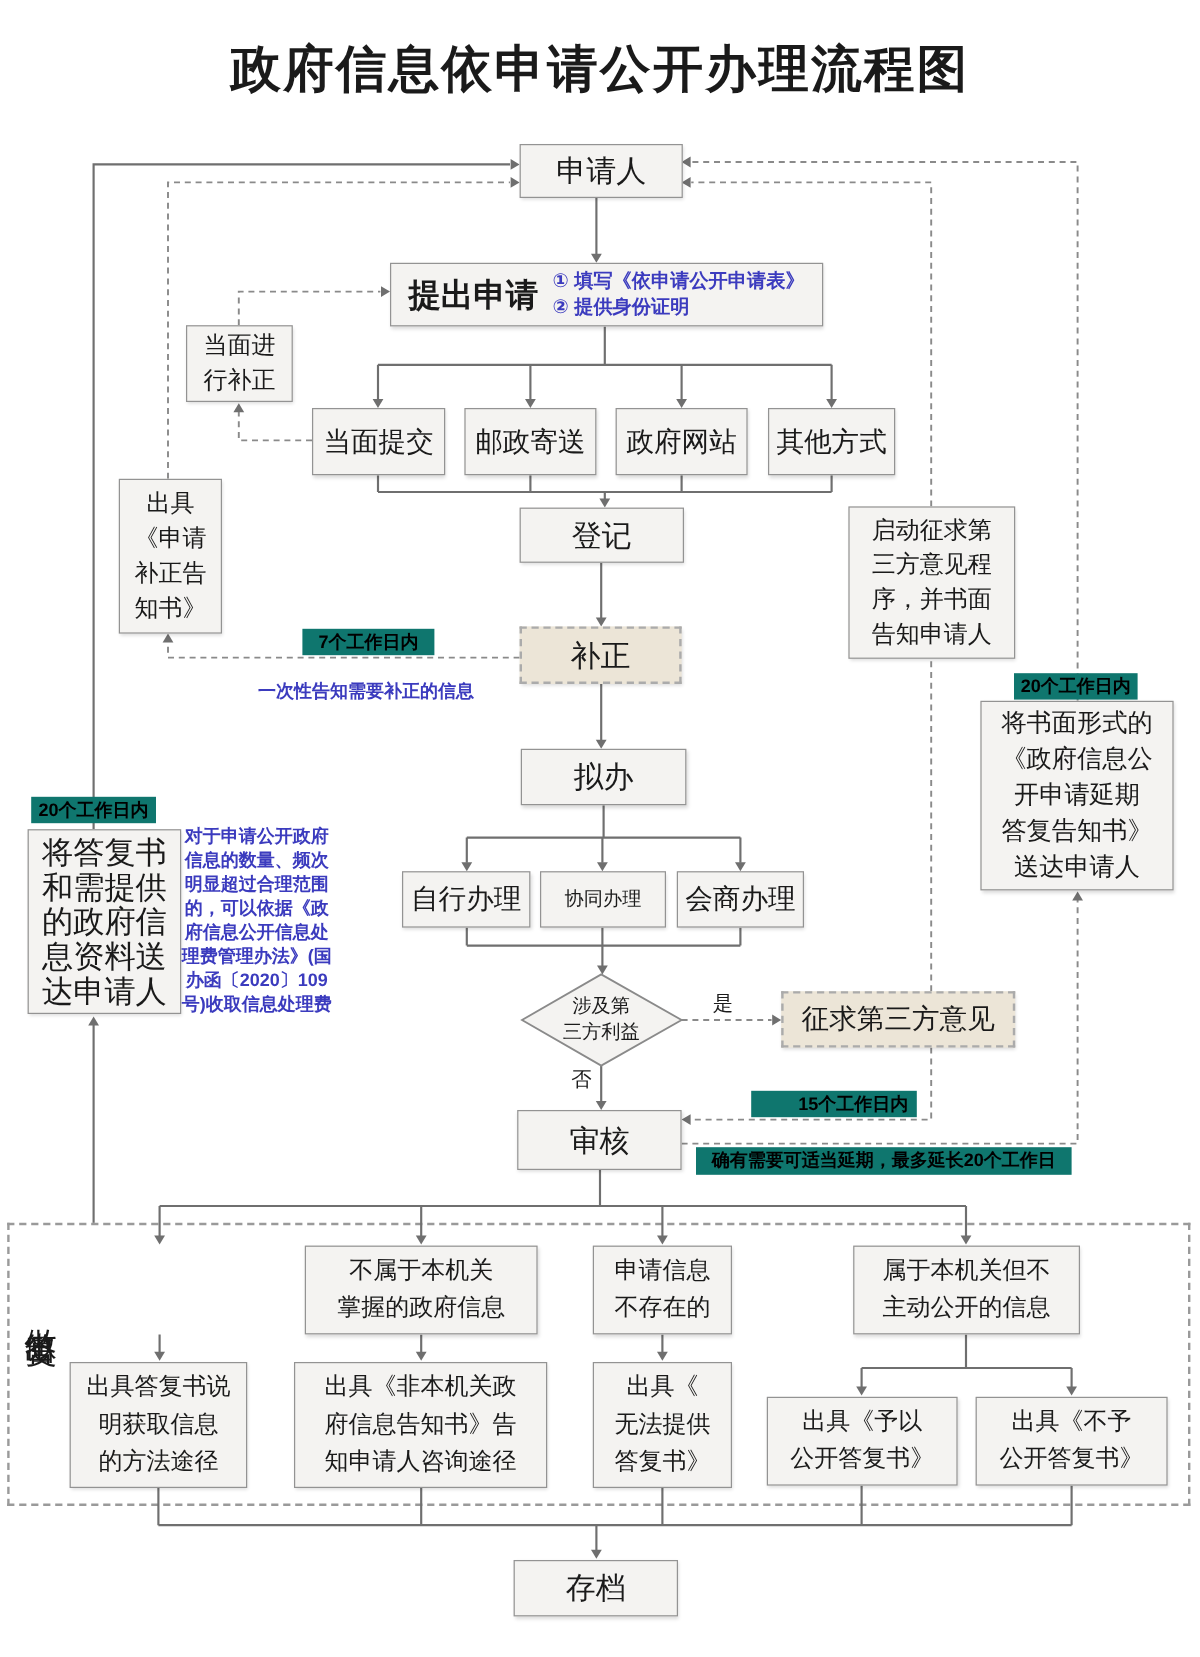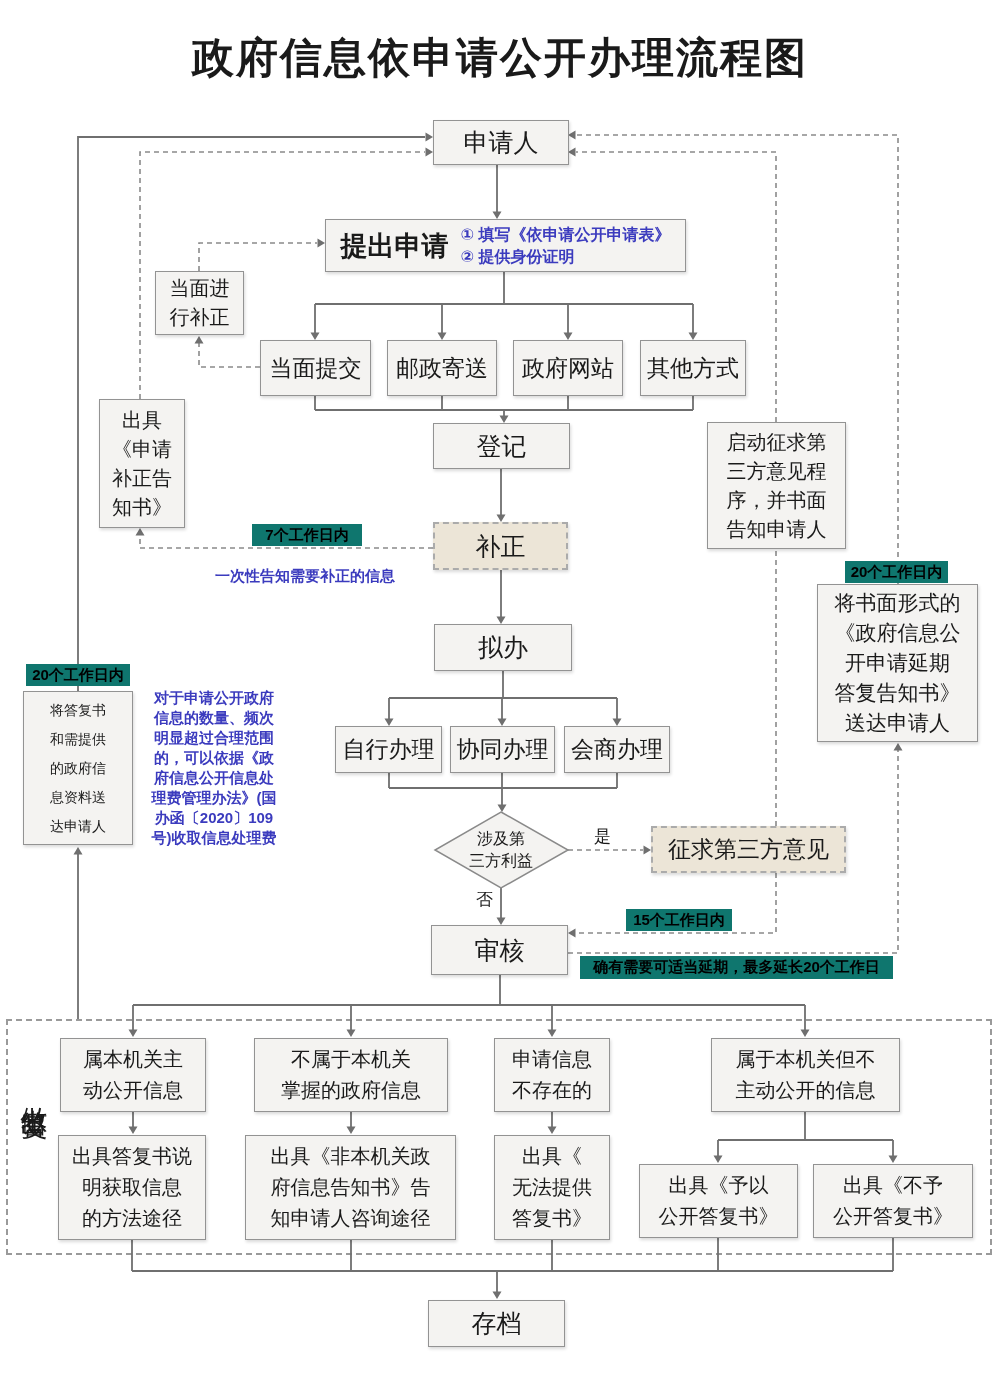--- a/index.html
+++ b/index.html
@@ -136,26 +136,26 @@
 
   <div class="box" style="left:817px;top:584px;width:161px;height:158px;font-size:21px;line-height:30px;">将书面形式的
 《政府信息公
 开申请延期
 答复告知书》
 送达申请人</div>
 
   <div class="box" style="left:434px;top:624px;width:138px;height:47px;font-size:25px;">拟办</div>
 
   <div class="box" style="left:335px;top:726px;width:107px;height:47px;font-size:23px;">自行办理</div>
-  <div class="box" style="left:450px;top:726px;width:105px;height:47px;font-size:23px;">协同办理</div>
+  <div class="box" style="left:450px;top:726px;width:105px;height:47px;font-size:16px;">协同办理</div>
   <div class="box" style="left:564px;top:726px;width:106px;height:47px;font-size:23px;">会商办理</div>
 
   <div class="yellow" style="left:26px;top:664px;width:104px;height:22px;font-size:15px;">20个工作日内</div>
 
-  <div class="box" style="left:23px;top:691px;width:110px;height:154px;font-size:14px;line-height:29px;font-family:Liberation Serif, serif;">将答复书
+  <div class="box" style="left:23px;top:691px;width:128px;height:154px;font-size:26px;line-height:29px;font-family:Liberation Serif, serif;">将答复书
 和需提供
 的政府信
 息资料送
 达申请人</div>
 
   <div class="plain blue" style="left:138px;top:688px;width:152px;font-size:15px;line-height:20px;text-align:center;">对于申请公开政府
 信息的数量、频次
 明显超过合理范围
 的，可以依据《政
 府信息公开信息处
@@ -166,31 +166,29 @@
   <div class="yellow" style="left:252px;top:524px;width:110px;height:22px;font-size:15px;">7个工作日内</div>
   <div class="plain blue" style="left:200px;top:551px;width:210px;font-size:15px;text-align:center;margin-top:16px;">一次性告知需要补正的信息</div>
 
   <div class="plain" style="left:436px;top:821px;width:130px;height:58px;font-size:16px;line-height:22px;display:flex;align-items:center;justify-content:center;text-align:center;">涉及第
 三方利益</div>
   <div class="plain" style="left:594px;top:825px;font-size:17px;">是</div>
   <div class="plain" style="left:476px;top:888px;font-size:17px;">否</div>
 
   <div class="box beige" style="left:651px;top:826px;width:195px;height:47px;font-size:23px;">征求第三方意见</div>
 
-  <div class="yellow" style="left:626px;top:909px;width:106px;height:22px;font-size:15px;">15个工作日内</div>
+  <div class="yellow" style="left:626px;top:909px;width:106px;height:22px;font-size:15px;padding-left:32px;">15个工作日内</div>
 
   <div class="box" style="left:431px;top:925px;width:137px;height:50px;font-size:25px;">审核</div>
 
   <div class="yellow" style="left:580px;top:956px;width:313px;height:23px;font-size:15px;">确有需要可适当延期，最多延长20个工作日</div>
 
   <div class="container-dashed" style="left:6px;top:1019px;width:986px;height:236px;"></div>
   <div class="plain vtext" style="left:16px;top:1086px;height:160px;font-size:27px;">做出答复</div>
 
-  <div class="box" style="left:60px;top:1038px;width:146px;height:74px;font-size:20px;line-height:31px;">属本机关主
-动公开信息</div>
   <div class="box" style="left:254px;top:1038px;width:194px;height:74px;font-size:20px;line-height:31px;">不属于本机关
 掌握的政府信息</div>
   <div class="box" style="left:494px;top:1038px;width:116px;height:74px;font-size:20px;line-height:31px;">申请信息
 不存在的</div>
   <div class="box" style="left:711px;top:1038px;width:189px;height:74px;font-size:20px;line-height:31px;">属于本机关但不
 主动公开的信息</div>
 
   <div class="box" style="left:58px;top:1135px;width:148px;height:105px;font-size:20px;line-height:31px;">出具答复书说
 明获取信息
 的方法途径</div>

